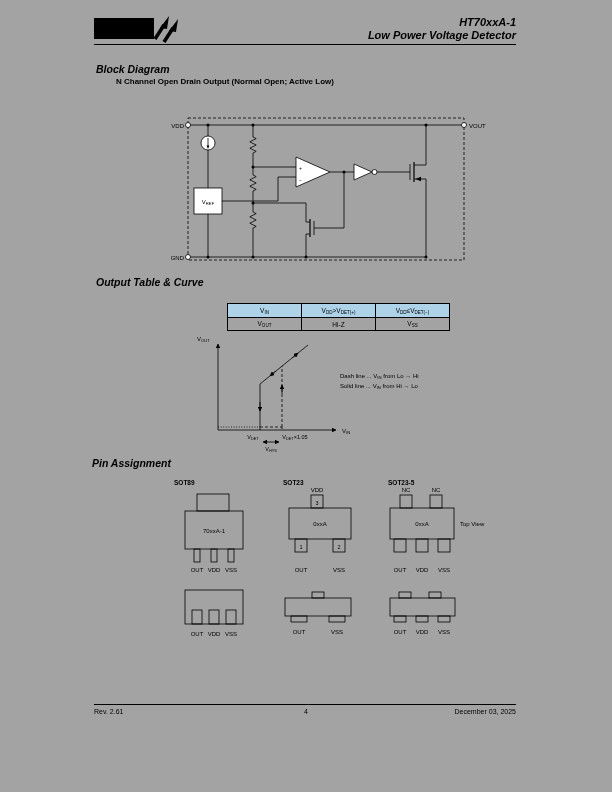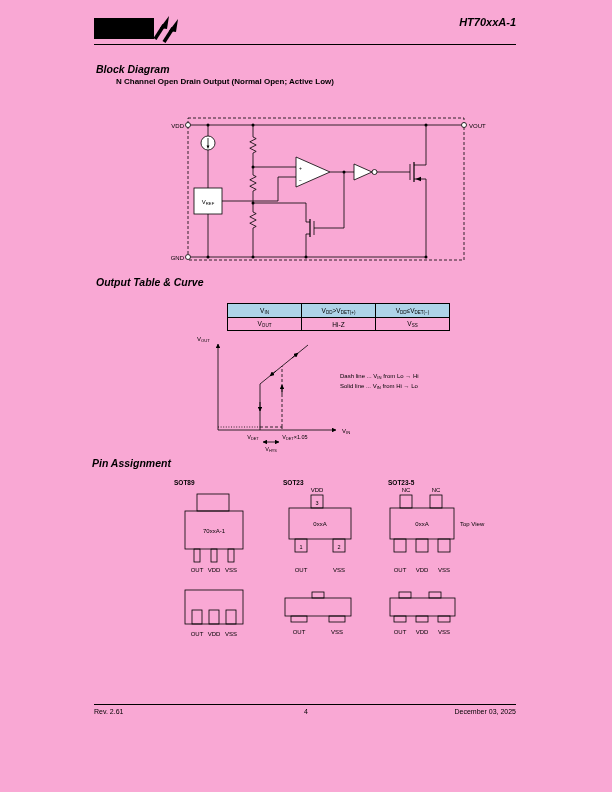--- a/index.html
+++ b/index.html
@@ -1,16 +1,16 @@
 <!DOCTYPE html>
 <html><head>
 <meta charset="utf-8">
 <style>
   html,body{margin:0;padding:0;background:#888;}
-  .page{position:relative;width:612px;height:792px;background:#f9a8d4;margin:0 auto;
+  .page{position:relative;width:612px;height:792px;background:#a3a3a3;margin:0 auto;
         font-family:"Liberation Sans",sans-serif;color:#000;overflow:hidden;}
   .abs{position:absolute;}
   .h1{font-size:10.5px;font-weight:bold;font-style:italic;}
   .h2{font-size:8px;font-weight:bold;}
   .f7{font-size:7px;}
   .title-line{font-size:11px;font-weight:bold;font-style:italic;line-height:13px;}
   .header-rule{border-top:1.6px solid #000;}
   .footer-rule{border-top:0.9px solid #000;}
   .sub{font-size:70%;vertical-align:-0.12em;}
   
@@ -35,20 +35,21 @@
     <text x="30" y="19" fill="#fff" font-size="10" font-weight="bold" font-style="italic" text-anchor="middle">HOLTEK</text>
     <g>
       <line x1="61" y1="25" x2="70" y2="11" stroke="#000" stroke-width="3.5"></line>
       <polygon class="blk" points="66,14 75,2 73,15"></polygon>
       <line x1="70" y1="28" x2="79" y2="14" stroke="#000" stroke-width="3.5"></line>
       <polygon class="blk" points="75,17 84,5 82,18"></polygon>
     </g>
   </svg>
 
   <div class="abs title-line" style="left:300px;top:16px;width:216px;text-align:right">HT70xxA-1</div>
+  <div class="abs title-line" style="left:300px;top:29px;width:216px;text-align:right">Low Power Voltage Detector</div>
   <div class="abs header-rule" style="left:94px;top:44px;width:422px"></div>
 
   <div class="abs h1" style="left:96px;top:63px">Block Diagram</div>
   <div class="abs h2" style="left:116px;top:77px">N Channel Open Drain Output (Normal Open; Active Low)</div>
 
   <svg class="abs" style="left:158px;top:110px" width="330" height="158" viewBox="0 0 330 158">
     <rect class="st dash" x="30" y="8" width="276" height="142"></rect>
 
     <g>
       <circle class="st wh" cx="30" cy="15" r="2.5"></circle>

